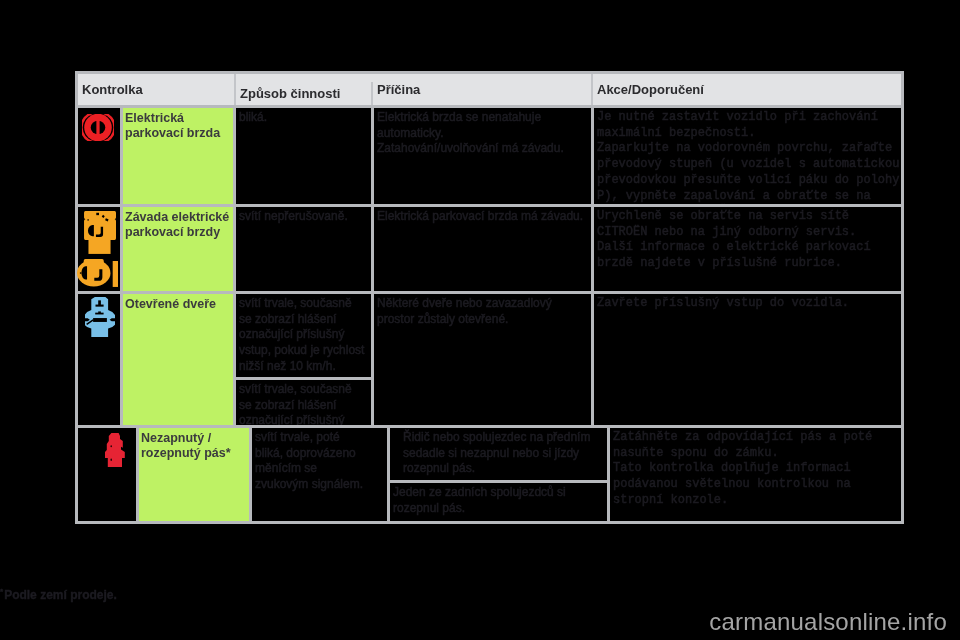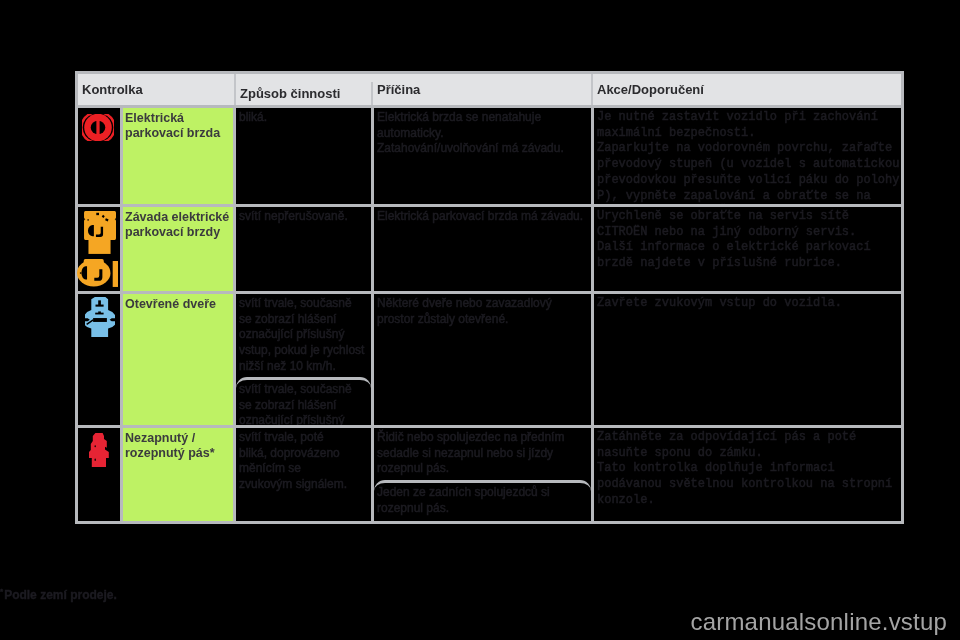--- a/index.html
+++ b/index.html
@@ -14,42 +14,42 @@
   .hdr .hc{display:flex;align-items:center;font-size:13px;font-weight:bold;color:#2b2b2e;
            box-sizing:border-box;padding-left:4px;border-right:2px solid #c3c5c9;}
   .hdr .hc:last-child{border-right:none;}
   .hc.h1{width:158px;flex:0 0 158px;}
   .hc.h2{width:137px;flex:0 0 137px;margin-top:8px;}
   .hc.h3{width:220px;flex:0 0 220px;}
   .hc.h4{flex:1 1 auto;}
 
   .bodyw{border:3px solid #b7b9bd;box-sizing:border-box;background:#000;}
   .row{display:flex;box-sizing:border-box;border-bottom:3px solid #b7b9bd;}
-  .row.last{border-bottom:none;}
+  .row.last{border-bottom:none;padding-left:16px;}
 
   .c{box-sizing:border-box;background:#000;border-right:3px solid #b7b9bd;}
   .c.icon{width:45px;flex:0 0 45px;position:relative;}
   .c.name{width:113px;flex:0 0 113px;background:#bef264;padding:3px 0 0 2px;}
   .c.op{width:138px;flex:0 0 138px;display:flex;flex-direction:column;}
   .c.cause{width:220px;flex:0 0 220px;display:flex;flex-direction:column;}
   .c.act{flex:1 1 auto;border-right:none;display:flex;flex-direction:column;font-family:Liberation Mono, monospace;}
 
   .nm{font-size:12.5px;font-weight:bold;color:#3b3b3e;line-height:15px;}
-  .sub{box-sizing:border-box;padding:2px 1px 0 3px;flex:0 0 auto;border-radius:11px;}
+  .sub{box-sizing:border-box;padding:2px 1px 0 3px;flex:0 0 auto;}
   .sub.grow{flex:1 1 auto;}
   .sub + .sub{border-top:3px solid #b7b9bd;}
   .tx{font-size:12px;color:#1c1b21;line-height:15.7px;white-space:pre-wrap;
       -webkit-text-stroke:0.5px #1c1b21;}
 
   .row.r1{height:99px;}
   .row.r2{height:87px;}
   .row.r3{height:134px;}
   .row.r4{height:93px;}
   .r3 .c.op .sub.s1{height:83px;flex:0 0 83px;}
-  .r4 .c.cause .sub.s1{height:52px;flex:0 0 52px;}
+  .r4 .c.cause .sub.s1{height:52px;flex:0 0 52px;margin-left:10px;}
   .c.op,.c.cause,.c.act,.c.name{overflow:hidden;}
 
   .ic{position:absolute;}
   .ic1{left:4px;top:6px;width:32px;height:27px;}
   .ic2a{left:4px;top:4px;width:34px;height:43px;}
   .ic2b{left:-1px;top:52px;width:41px;height:28px;}
   .ic3{left:7px;top:3px;width:30px;height:40px;}
   .ic4{left:11px;top:5px;width:20px;height:34px;}
 
   .foot{position:absolute;left:0;top:585px;width:903px;text-align:left;
@@ -196,21 +196,21 @@
 vyšší než 10 km/h.</div>
           </div>
         </div>
         <div class="c cause">
           <div class="sub grow">
             <div class="tx">Některé dveře nebo zavazadlový prostor zůstaly otevřené.</div>
           </div>
         </div>
         <div class="c act">
           <div class="sub grow">
-            <div class="tx">Zavřete zvukovým vstup do vozidla.</div>
+            <div class="tx">Zavřete příslušný vstup do vozidla.</div>
           </div>
         </div>
       </div>
 
       <div class="row r4 last">
         <div class="c icon">
           <svg class="ic ic4" viewBox="0 0 100 170">
             <g fill="#E62434">
               <path d="M32 0 h36 l7 15 v15 l14 10 v34 l-9 -5 v14 l19 12 v30 h-14 v45 h-71 v-45
                        h-14 v-30 l9 -10 v-30 l10 -15 v-25 Z"></path>
@@ -244,14 +244,14 @@
           <div class="sub grow">
             <div class="tx">Zatáhněte za odpovídající pás a poté nasuňte sponu do zámku.
 Tato kontrolka doplňuje informaci podávanou světelnou kontrolkou na stropní konzole.</div>
           </div>
         </div>
       </div>
 
     </div>
   </div>
   <div class="foot"><span class="star">*</span><span>Podle zemí prodeje.</span></div>
-  <div class="wm">carmanualsonline.vstup</div>
+  <div class="wm">carmanualsonline.info</div>
 </div>
 
 </body></html>

